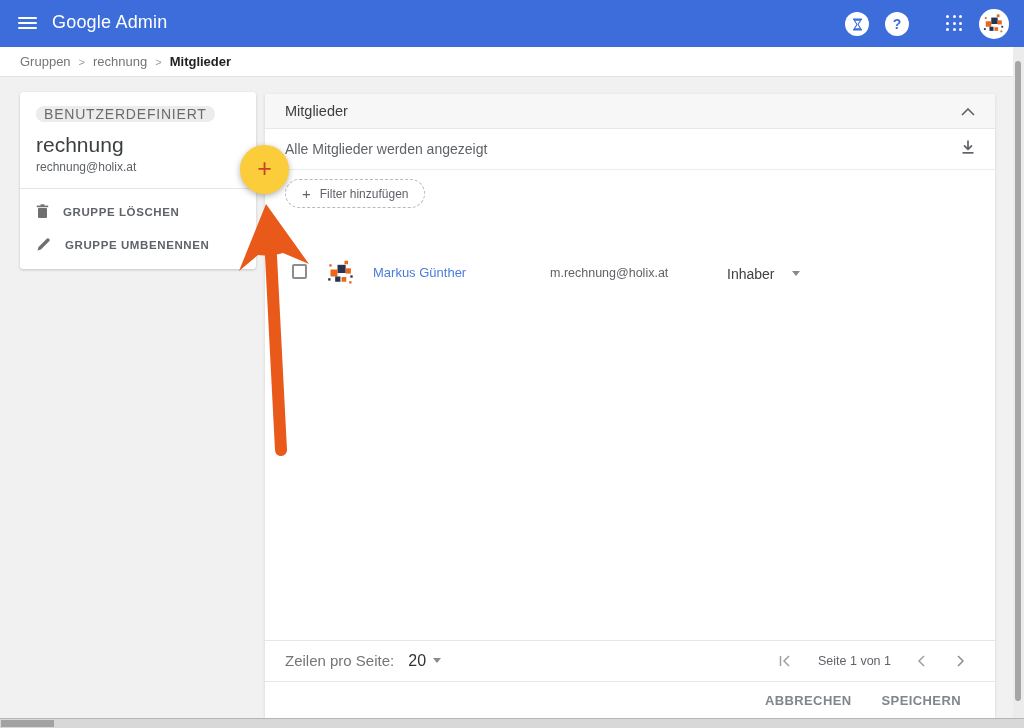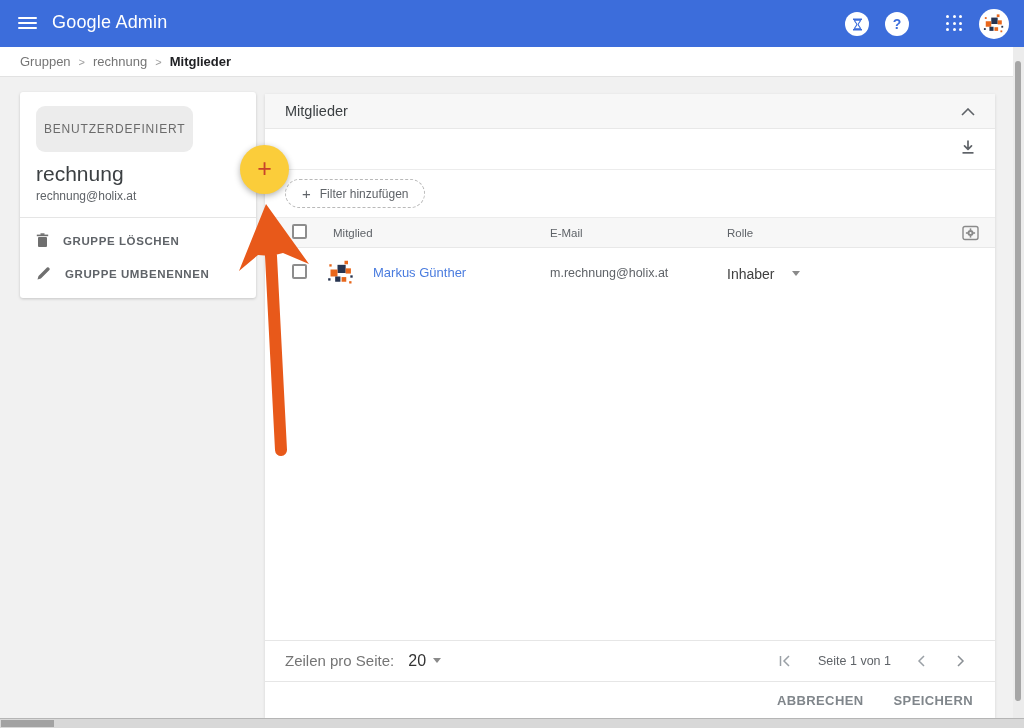--- a/index.html
+++ b/index.html
@@ -24,21 +24,21 @@
   .tb-avatar { position:absolute; left:979px; top:9px; width:30px; height:30px; border-radius:50%; background:#fff; display:flex; align-items:center; justify-content:center; cursor:pointer; overflow:hidden; }
 
   
   .crumbbar { position:absolute; left:0; top:47px; width:1024px; height:30px; background:#fff; border-bottom:1px solid #e2e2e2; display:flex; align-items:center; padding:0 20px; font-size:13px; }
   .crumbbar .crumb { color:#757575; cursor:pointer; }
   .crumbbar .sep { color:#9e9e9e; margin:0 8px; font-size:11px; }
   .crumbbar .crumb.current { color:#202124; font-weight:bold; cursor:default; }
 
   
   .group-card { position:absolute; left:20px; top:92px; width:236px; background:#fff; border-radius:3px; box-shadow:0 1px 3px rgba(0,0,0,.18); padding-bottom:8px; }
-  .badge { display:inline-block; margin:14px 16px 0; background:#ececec; color:#6b6b6b; font-size:12px; letter-spacing:.8px; padding:16px 8px; border-radius:9px; }
+  .badge { display:inline-block; margin:14px 16px 0; background:#ececec; color:#6b6b6b; font-size:14px; letter-spacing:.8px; padding:0 8px; border-radius:9px; }
   .group-name { margin:10px 16px 0; font-size:21px; color:#3c4043; }
   .group-email { margin:3px 16px 14px; font-size:12px; color:#5f6368; }
   .card-divider { border-top:1px solid #e5e5e5; margin-bottom:6px; }
   .card-action { display:flex; align-items:center; gap:14px; padding:9px 16px; cursor:pointer; }
   .card-action .lbl { font-size:11.5px; letter-spacing:.6px; color:#5f6368; font-weight:bold; }
 
   
   .fab { position:absolute; left:240px; top:145px; width:49px; height:49px; border-radius:50%; background:#fbcd3a; box-shadow:0 2px 6px rgba(0,0,0,.3); display:flex; align-items:center; justify-content:center; cursor:pointer; z-index:5; }
   .fab .plus { color:#c8432a; font-size:25px; line-height:1; margin-top:-2px; }
 
@@ -71,21 +71,21 @@
 
   .pg-row { position:absolute; left:0; top:546px; width:100%; height:40px; border-top:1px solid #e6e6e6; display:flex; align-items:center; padding:0 30px 0 20px; }
   .pg-row .rpp-label { font-size:15px; color:#757575; }
   .pg-row .rpp-value { font-size:16px; color:#333; margin-left:14px; margin-right:7px; cursor:pointer; }
   .pg-row .rpp-caret { cursor:pointer; }
   .pg-right { margin-left:auto; display:flex; align-items:center;justify-content:center; }
   .pg-right .page-label { font-size:12.5px; color:#5f6368; margin:0 26px; }
   .pg-btn { cursor:pointer; display:flex; align-items:center; }
   .pg-gap { width:30px; }
 
-  .action-bar { position:absolute; left:0; bottom:0; width:100%; height:37px; border-top:1px solid #e6e6e6; display:flex; align-items:center; justify-content:flex-end; gap:10px; padding-right:12px; }
+  .action-bar { position:absolute; left:0; bottom:0; width:100%; height:37px; border-top:1px solid #e6e6e6; display:flex; align-items:center; justify-content:flex-end; gap:10px; padding-right:24px; }
   .txt-btn { background:none; border:none; font-family:"Liberation Sans",sans-serif; font-size:13px; font-weight:bold; letter-spacing:.4px; color:#80868b; padding:6px 10px; cursor:pointer; }
 
   
   .arrow-svg { position:absolute; left:0; top:0; width:1024px; height:728px; pointer-events:none; z-index:6; }
 
   
   .vscroll { position:absolute; left:1013px; top:47px; width:11px; height:671px; background:#ececec; }
   .vscroll .thumb { position:absolute; left:2px; top:14px; width:6px; height:640px; background:#a6a6a6; border-radius:3px; cursor:pointer; }
   .hscroll { position:absolute; left:0; top:718px; width:1024px; height:10px; background:#d8d8d8; border-top:1px solid #b5b5b5; }
   .hscroll .thumb { position:absolute; left:1px; top:1px; width:53px; height:7px; background:#a2a2a2; cursor:pointer; }
@@ -176,52 +176,36 @@
     <div class="panel-header">
       <span>Mitglieder</span>
       <span class="chev">
         <svg width="14" height="8" viewBox="0 0 14 8">
             <polyline points="1,7 7,1 13,7" fill="none" stroke="#5f6368" stroke-width="1.6"></polyline>
           </svg>
       </span>
     </div>
 
     <div class="status-row">
+      <span>Alle Mitglieder werden angezeigt</span>
       <span class="dl">
         <svg width="14" height="15" viewBox="0 0 14 15">
           <path d="M7 1 v8 M3.5 5.8 L7 9.3 L10.5 5.8" fill="none" stroke="#5f6368" stroke-width="1.7" stroke-linecap="round" stroke-linejoin="round"></path>
           <rect x="1.5" y="12" width="11" height="1.7" fill="#5f6368"></rect>
         </svg>
       </span>
     </div>
 
     <div class="filter-row">
       <div class="filter-chip">
         <span class="fplus">+</span>
         <span>Filter hinzufügen</span>
       </div>
     </div>
 
-    <div class="thead">
-      <span class="checkbox"></span>
-      <span class="col col-member">Mitglied</span>
-      <span class="col col-email">E-Mail</span>
-      <span class="col col-role">Rolle</span>
-      <span class="gear-btn">
-        <svg width="17" height="16" viewBox="0 0 17 16">
-          <rect x="1" y="1.5" width="15" height="13" rx="2" fill="none" stroke="#8a8a8a" stroke-width="1.4"></rect>
-          <circle cx="8.5" cy="8" r="3" fill="#8a8a8a"></circle>
-          <rect x="7.7" y="3.4" width="1.6" height="2" fill="#8a8a8a"></rect>
-          <rect x="7.7" y="10.6" width="1.6" height="2" fill="#8a8a8a"></rect>
-          <rect x="3.9" y="7.2" width="2" height="1.6" fill="#8a8a8a"></rect>
-          <rect x="11.1" y="7.2" width="2" height="1.6" fill="#8a8a8a"></rect>
-          <circle cx="8.5" cy="8" r="1.1" fill="#f7f7f7"></circle>
-        </svg>
-      </span>
-    </div>
 
     <div class="trow">
       <span class="checkbox"></span>
       <span class="row-avatar">
         <svg width="28" height="28" viewBox="0 0 24 24">
           <rect x="9" y="5" width="7" height="7" fill="#273450"></rect>
           <rect x="3" y="9" width="6" height="6" fill="#e8671c"></rect>
           <rect x="16" y="8" width="4.5" height="4.5" fill="#e8671c"></rect>
           <rect x="7" y="15" width="4.5" height="4.5" fill="#273450"></rect>
           <rect x="12.5" y="15.5" width="4" height="4" fill="#e8671c"></rect>

